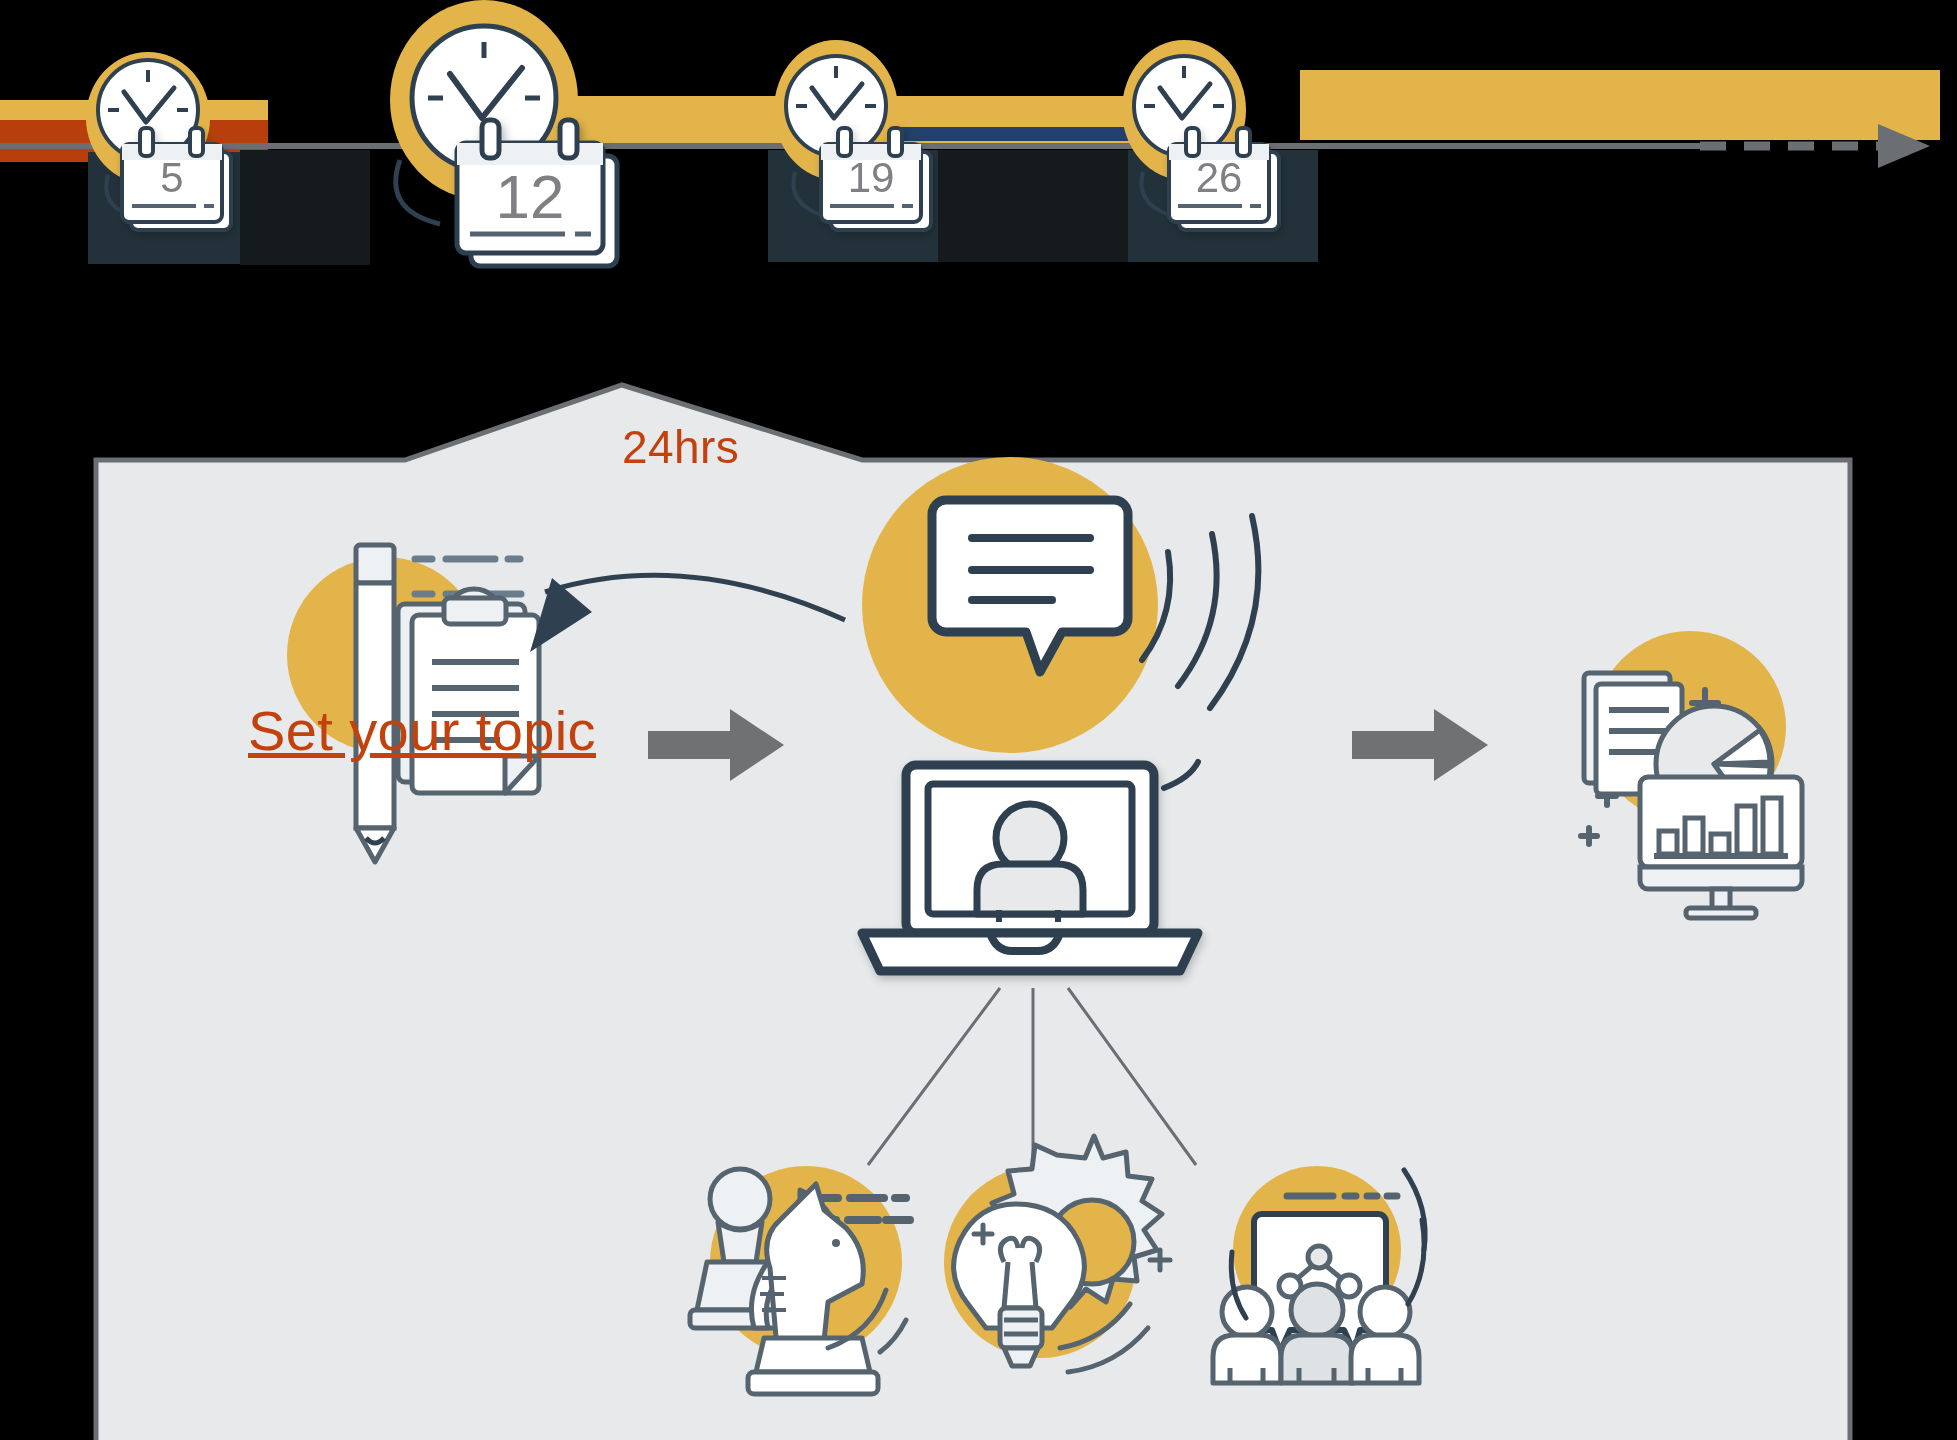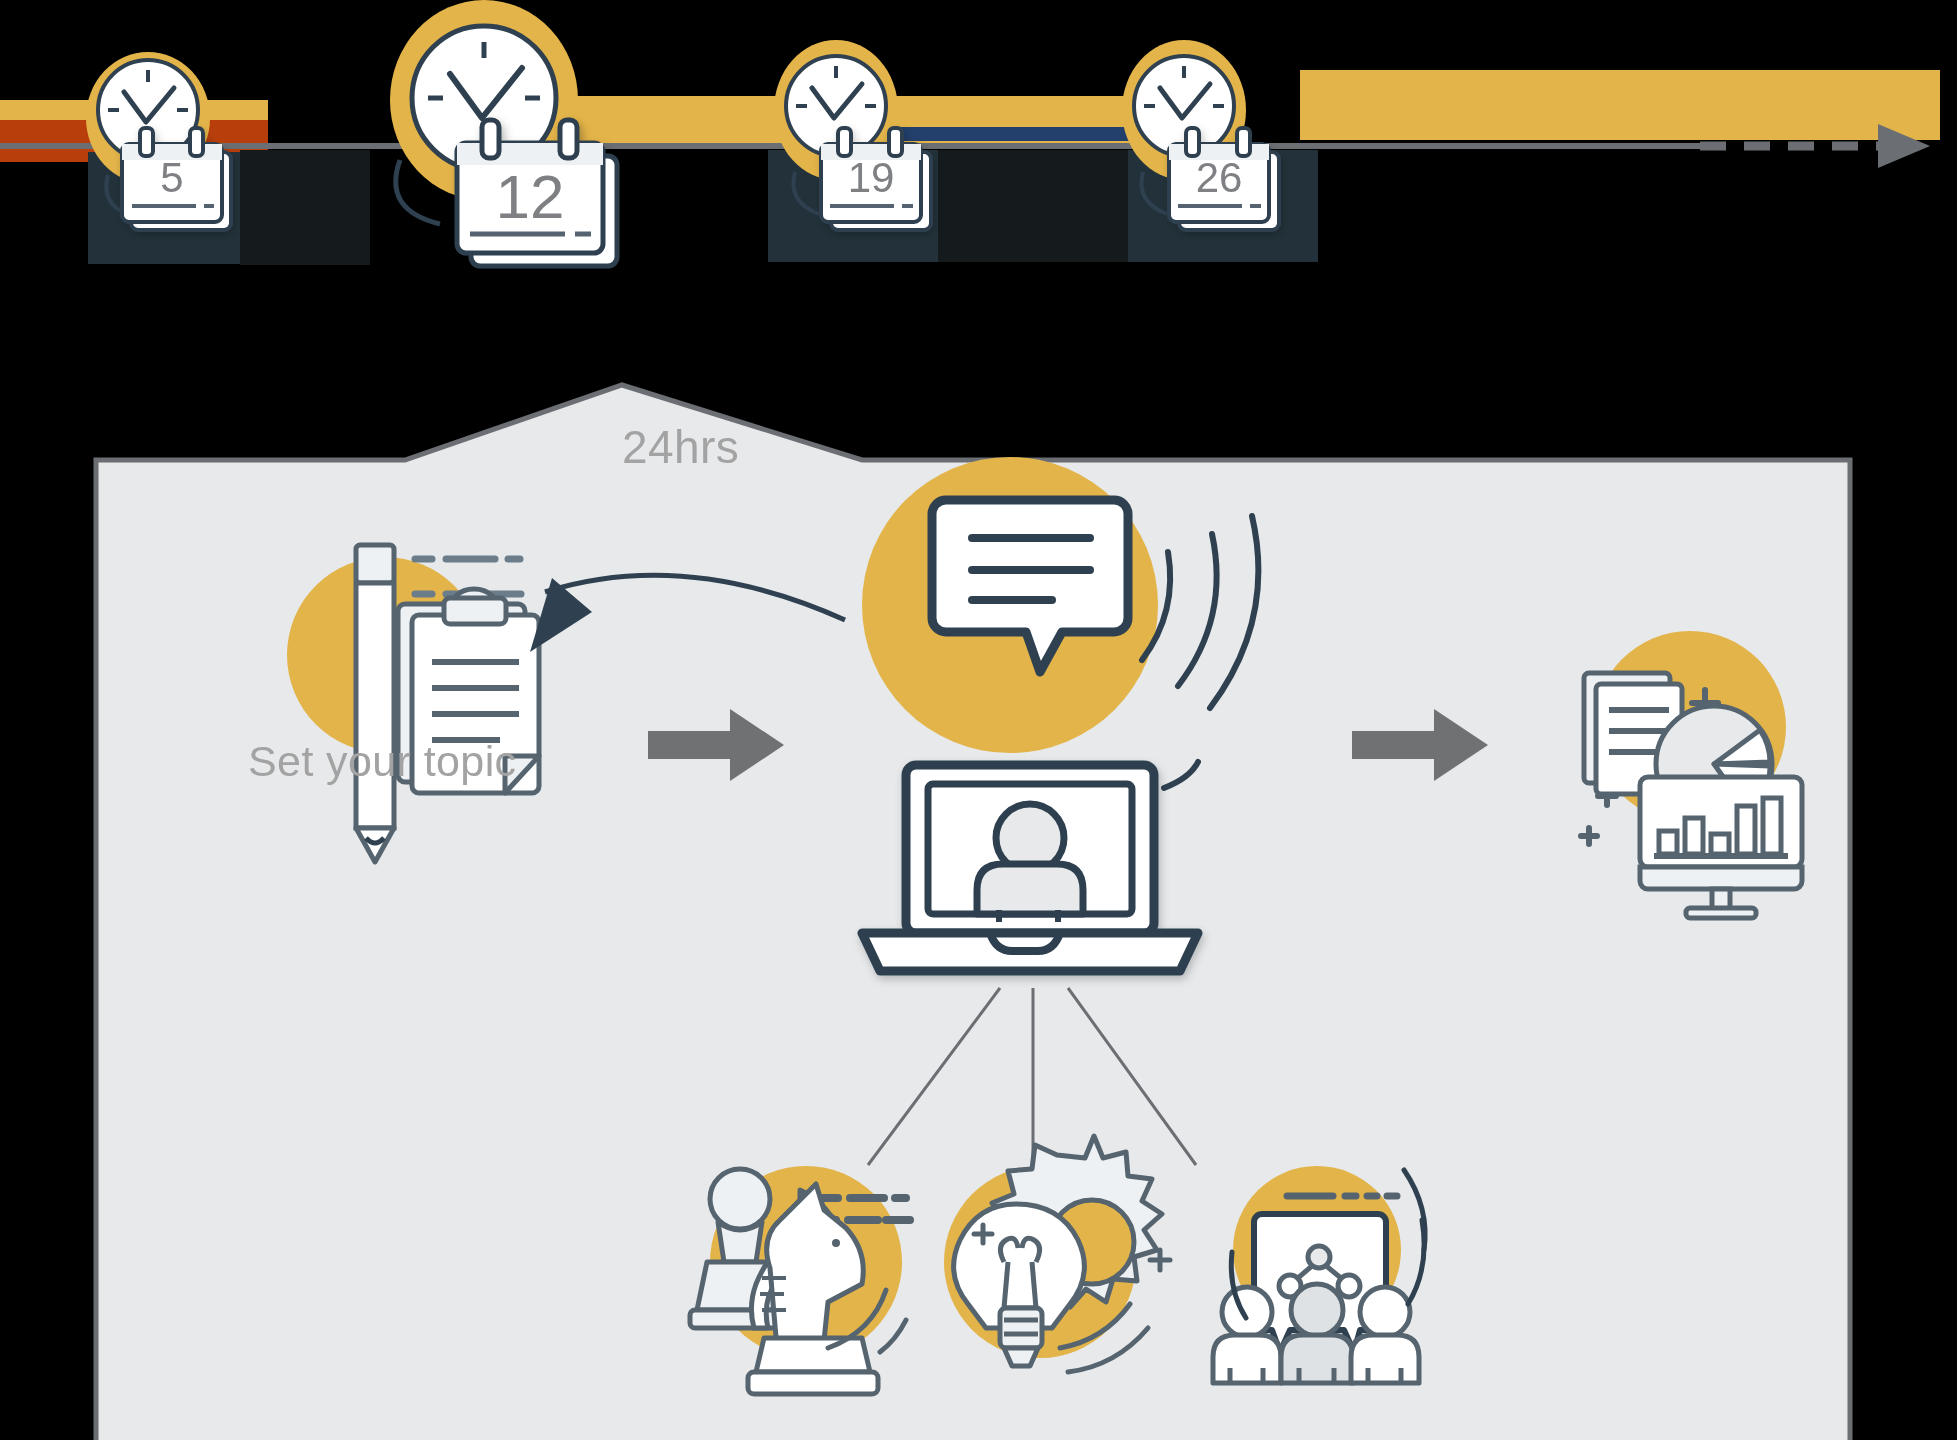--- a/index.html
+++ b/index.html
@@ -1,22 +1,22 @@
 <!DOCTYPE html>
 <html><head>
 <meta charset="utf-8">
 <style>
   html,body{margin:0;padding:0;background:#000;}
   body{width:1957px;height:1440px;position:relative;overflow:hidden;
        font-family:"Liberation Sans","DejaVu Sans",sans-serif;}
   .stage{position:absolute;inset:0;}
   svg.layer{position:absolute;left:0;top:0;width:1957px;height:1440px;}
-  .txt{position:absolute;color:#a3a3a3;white-space:nowrap;}
+  .txt{position:absolute;color:#c2410c;white-space:nowrap;}
   #txt-24hrs{left:622px;top:420px;font-size:46px;letter-spacing:.4px;}
-  #txt-settopic{left:248px;top:737px;font-size:43px;letter-spacing:.4px;}
+  #txt-settopic{left:248px;top:698px;font-size:56px;letter-spacing:.4px;text-decoration:underline;}
 </style>
 </head>
 <body>
 
 <div class="stage">
 
 <svg class="layer" viewBox="0 0 1957 1440">
   <defs>
     <filter id="softshadow" x="-40%" y="-40%" width="190%" height="190%">
       <feDropShadow dx="3" dy="5" stdDeviation="5" flood-color="#000" flood-opacity="0.28"></feDropShadow>

